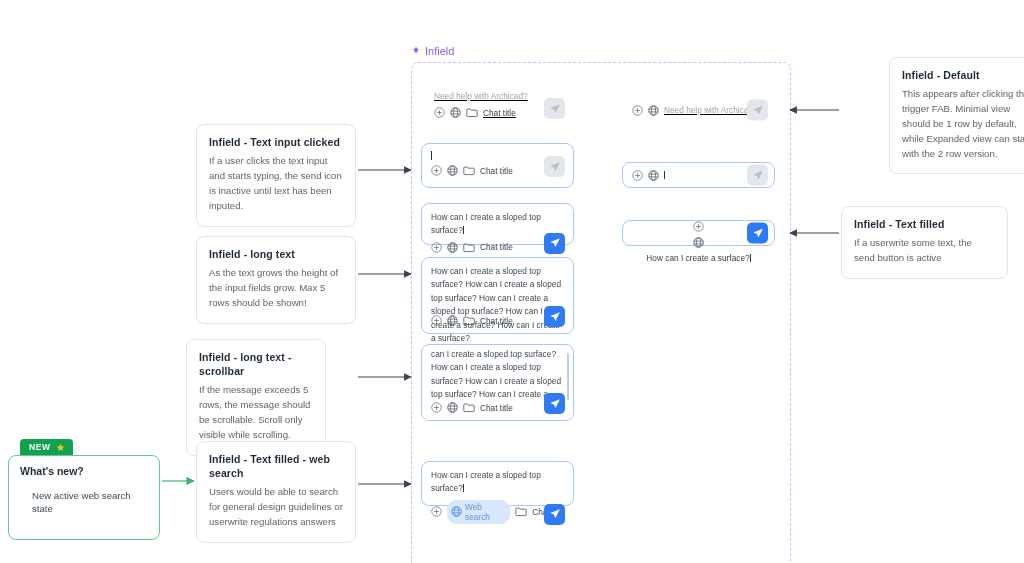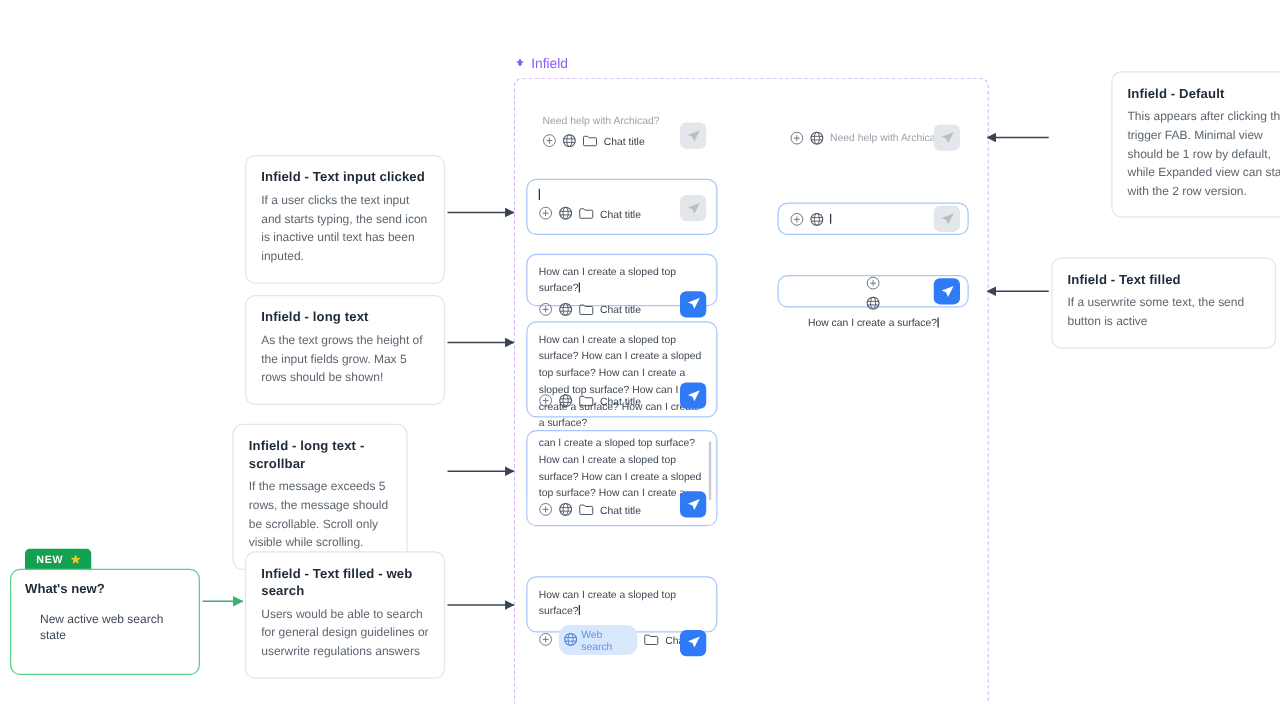--- a/index.html
+++ b/index.html
@@ -36,21 +36,21 @@
   }
   #whatsnew-card .t{font-size:10.5px;font-weight:700;color:#1f2b38;margin:0 0 4px 0;}
   #whatsnew-card .b{font-size:9.6px;color:#3f4a55;margin:12px;line-height:1.4;}
 
   
   .infield{
     box-sizing:border-box;background:#ffffff;
     border:1.1px solid #a8c7fa;border-radius:8px;
     position:absolute;
   }
-  .infield.borderless{border-color:transparent;background:transparent;}
+  .infield.borderless{border-color:transparent;background:transparent;text-decoration:underline;}
   .infield-text{
     font-size:8.3px;color:#3d4853;line-height:1.62;padding:7px 9px 2px 9px;
     word-wrap:break-word;
   }
   .infield-text.placeholder{color:#9aa3ad;}
   .caret{display:inline-block;width:1px;height:8px;background:#2b3440;vertical-align:-1px;margin-left:0px;}
   .caret-line{display:block;height:10px;}
   .caret-line i{display:inline-block;width:1px;height:9px;background:#2b3440;}
 
   .infield-bar{
@@ -113,21 +113,21 @@
 <div class="abs note" style="left:196px;top:441px;width:160px;">
   <p class="note-title">Infield - Text filled - web search</p>
   <p class="note-body">Users would be able to search for general design guidelines or userwrite regulations answers</p>
 </div>
 
 <div class="abs note" style="left:841px;top:57px;width:160px;margin-left:48px;">
   <p class="note-title">Infield - Default</p>
   <p class="note-body">This appears after clicking the trigger FAB. Minimal view should be 1 row by default, while Expanded view can start with the 2 row version.</p>
 </div>
 
-<div class="abs note" style="left:841px;top:206px;width:180px;">
+<div class="abs note" style="left:841px;top:206px;width:167px;">
   <p class="note-title">Infield - Text filled</p>
   <p class="note-body">If a userwrite some text, the send button is active</p>
 </div>
 
 <div class="abs" id="whatsnew-badge">
   <span class="txt">NEW</span>
   <span>
     <svg width="9" height="9" viewBox="0 0 12 12">
       <path d="M6 0.8 L7.5 4.3 L11.2 4.6 L8.4 7.1 L9.3 10.8 L6 8.8 L2.7 10.8 L3.6 7.1 L0.8 4.6 L4.5 4.3 Z" fill="#f5c518"></path>
     </svg>

